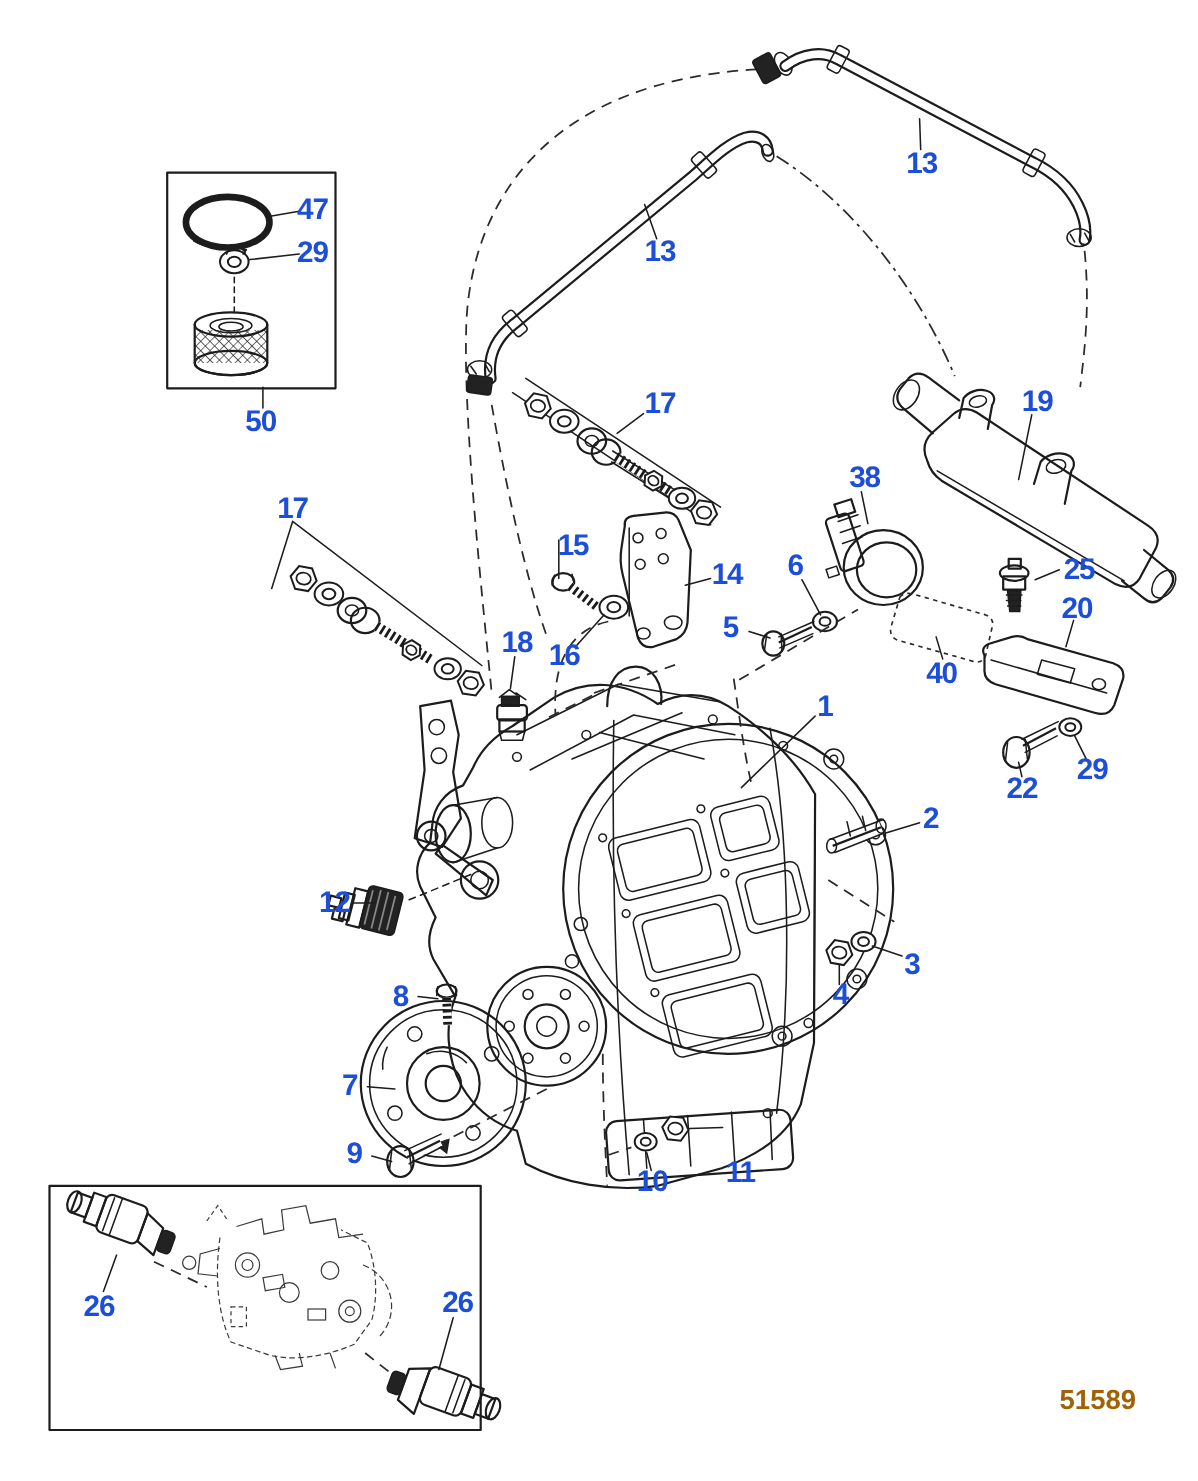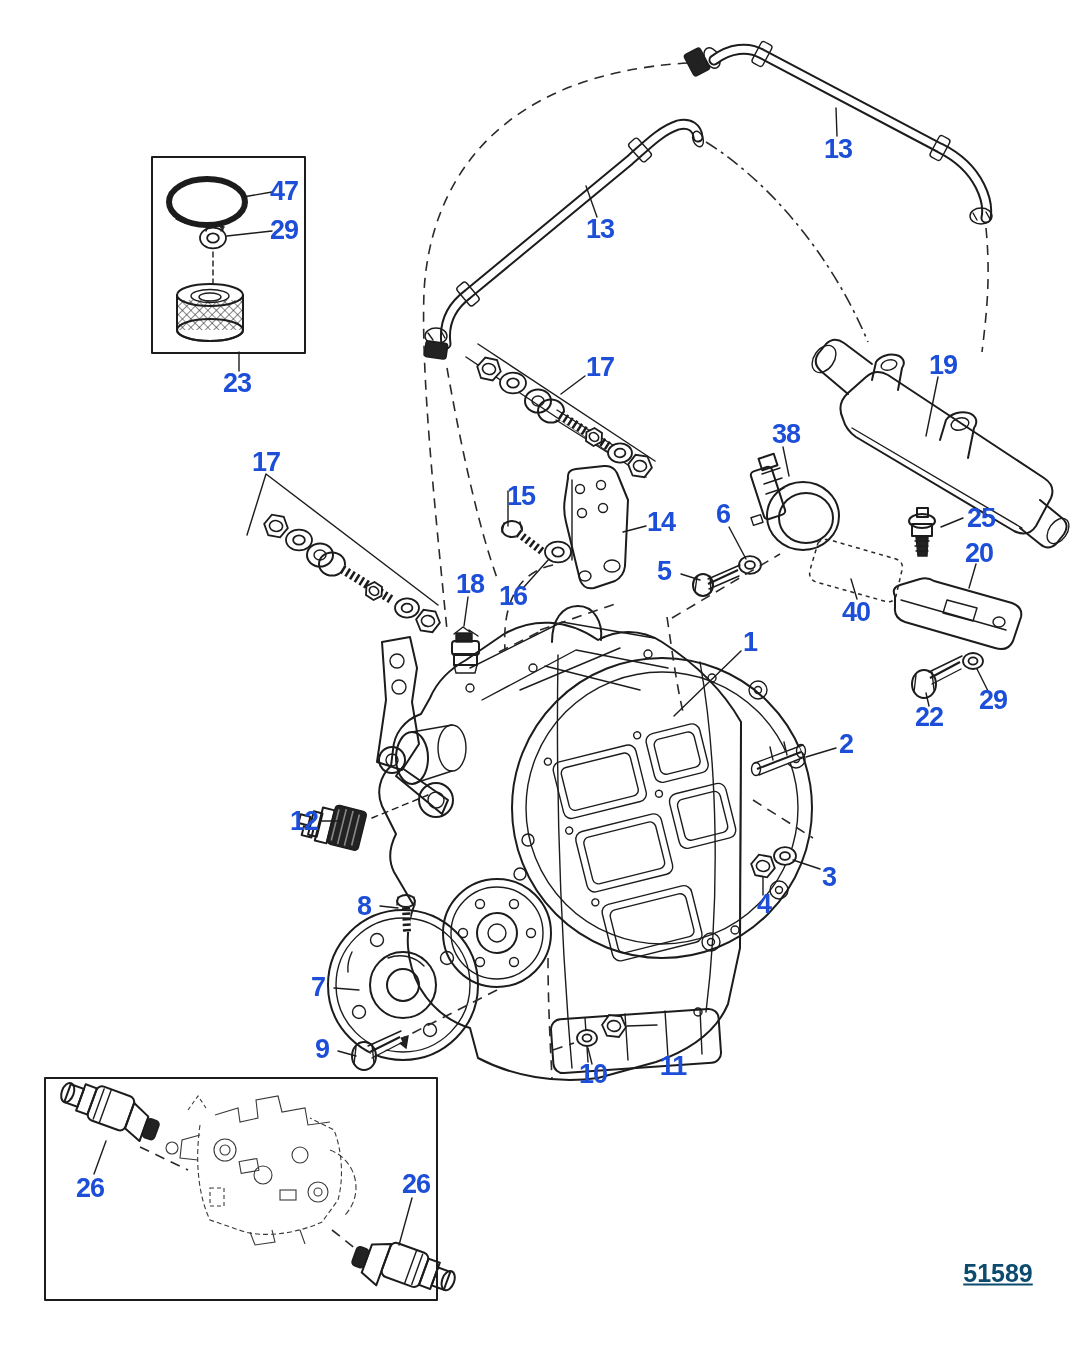--- a/index.html
+++ b/index.html
@@ -3,21 +3,21 @@
 <meta charset="utf-8">
 <style>
   html,body{margin:0;padding:0;background:#fff;}
   .stage{position:relative;width:1089px;height:1346px;background:#ffffff;overflow:hidden;
          font-family:"Liberation Sans",sans-serif;}
   .stage svg{position:absolute;left:0;top:0;}
   .co{position:absolute;transform:translate(-50%,-50%);
       font:700 27px "Liberation Sans",sans-serif;color:#1d4ed8;letter-spacing:-1px;
       white-space:nowrap;user-select:none;}
   .dn{position:absolute;transform:translate(-50%,-50%);
-      font:700 25px "Liberation Sans",sans-serif;color:#0c4a6e;letter-spacing:0;text-decoration:underline;}
+      font:700 25px "Liberation Sans",sans-serif;color:#a16207;letter-spacing:0;}
   
   .ln{stroke:#1c1c1c;fill:none;stroke-width:2;stroke-linecap:round;stroke-linejoin:round;}
   .lt{stroke:#1c1c1c;fill:none;stroke-width:1.4;stroke-linecap:round;stroke-linejoin:round;}
   .fd{fill:#222222;stroke:#1c1c1c;stroke-width:1.4;}
   .ds{stroke:#2a2a2a;fill:none;stroke-width:1.6;stroke-dasharray:10 7;}
   .dd{stroke:#2a2a2a;fill:none;stroke-width:1.6;stroke-dasharray:13 5 3 5;}
   .sk{stroke:#3a3a3a;fill:none;stroke-width:1.1;}
 </style>
 </head>
 <body>
@@ -429,21 +429,21 @@
         <path d="M338,1051 L356,1056"></path>
     <path d="M592,1064 L588,1048"></path>
         <path d="M657,1025 L627,1026"></path>
     <path d="M94,1174 L106,1141"></path>
         <path d="M412,1198 L399,1245"></path>
   </g>
 </svg>
 
 <div class="co" style="left:284px;top:191px">47</div>
 <div class="co" style="left:284px;top:230px">29</div>
-<div class="co" style="left:237px;top:383px">23</div>
+<div class="co" style="left:237px;top:383px">50</div>
 <div class="co" style="left:600px;top:229px">13</div>
 <div class="co" style="left:838px;top:149px">13</div>
 <div class="co" style="left:600px;top:367px">17</div>
 <div class="co" style="left:266px;top:462px">17</div>
 <div class="co" style="left:521px;top:496px">15</div>
 <div class="co" style="left:513px;top:596px">16</div>
 <div class="co" style="left:661px;top:522px">14</div>
 <div class="co" style="left:470px;top:584px">18</div>
 <div class="co" style="left:786px;top:434px">38</div>
 <div class="co" style="left:723px;top:514px">6</div>

